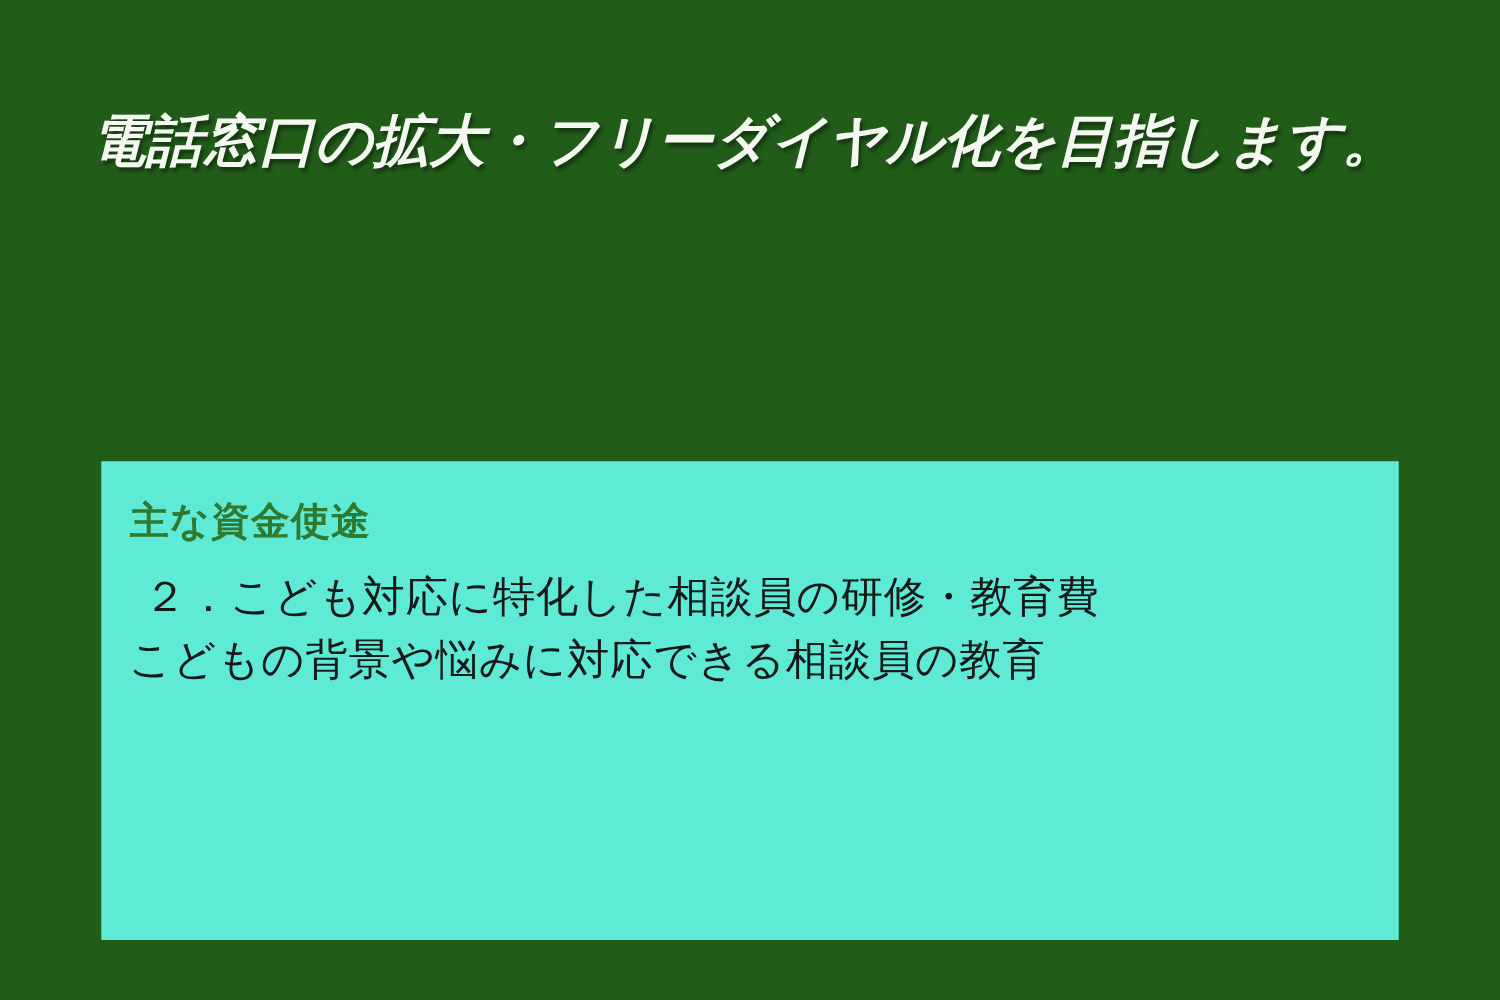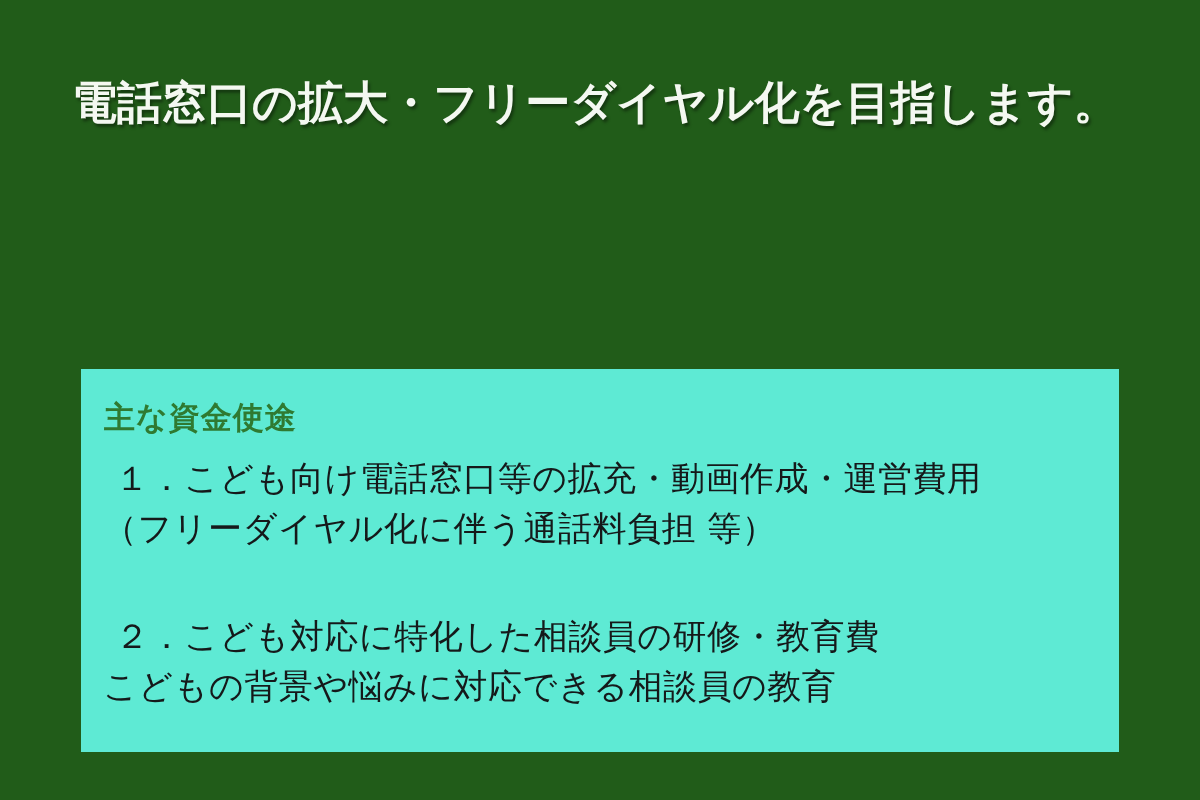--- a/index.html
+++ b/index.html
@@ -35,29 +35,30 @@
     font-size: 63px;
     line-height: 76px;
     font-weight: 700;
     color: #f2f7ef;
     letter-spacing: 0.5px;
     text-shadow: 2px 3px 3px rgba(0,0,0,0.45);
     white-space: nowrap;
   }
 
   .subhead {
-    margin-top: 0;
+    margin-top: 10px;
     font-size: 45px;
     line-height: 57px;
     font-weight: 700;
     color: #f4f8f1;
     letter-spacing: 0px;
     text-shadow: 2px 3px 3px rgba(0,0,0,0.40);
     max-width: 1085px;
     word-break: break-all;
+    font-style: italic;
   }
 
   
   .usage-card {
     position: absolute;
     left: 81px;
     top: 369px;
     width: 1038px;
     height: 383px;
     background: #5eead4;
@@ -111,24 +112,20 @@
   <div class="headline-block">
     <div class="subhead">電話窓口の拡大・フリーダイヤル化を目指します。</div>
   </div>
 
   <div class="usage-card">
 
     <div class="card-heading">主な資金使途</div>
 
     <ul class="usage-list">
 
-      <li class="usage-item">
-        <div class="usage-line indent">１．こども向け電話窓口等の拡充・動画作成・運営費用</div>
-        <div class="usage-line">（フリーダイヤル化に伴う通話料負担 等）</div>
-      </li>
 
       <li class="usage-item">
         <div class="usage-line indent">２．こども対応に特化した相談員の研修・教育費</div>
         <div class="usage-line">こどもの背景や悩みに対応できる相談員の教育</div>
       </li>
 
     </ul>
   </div>
 
 </div>

